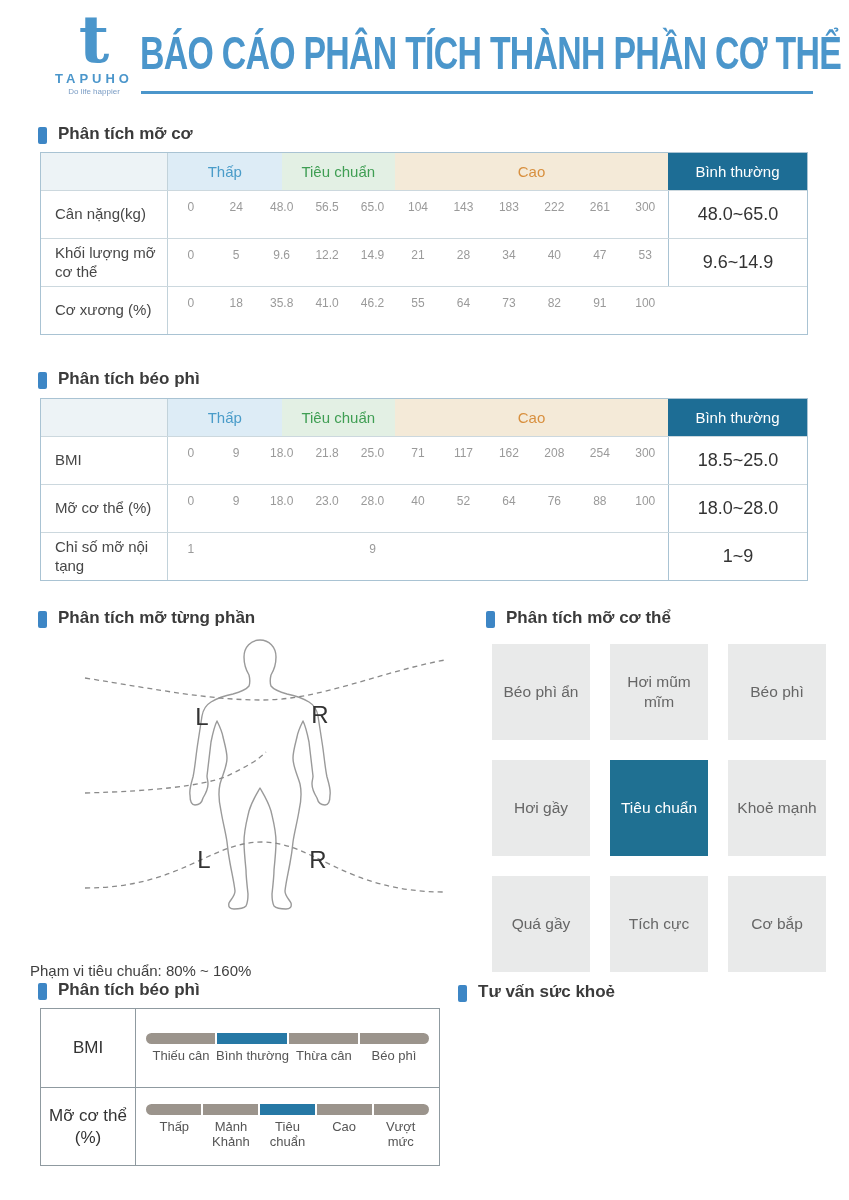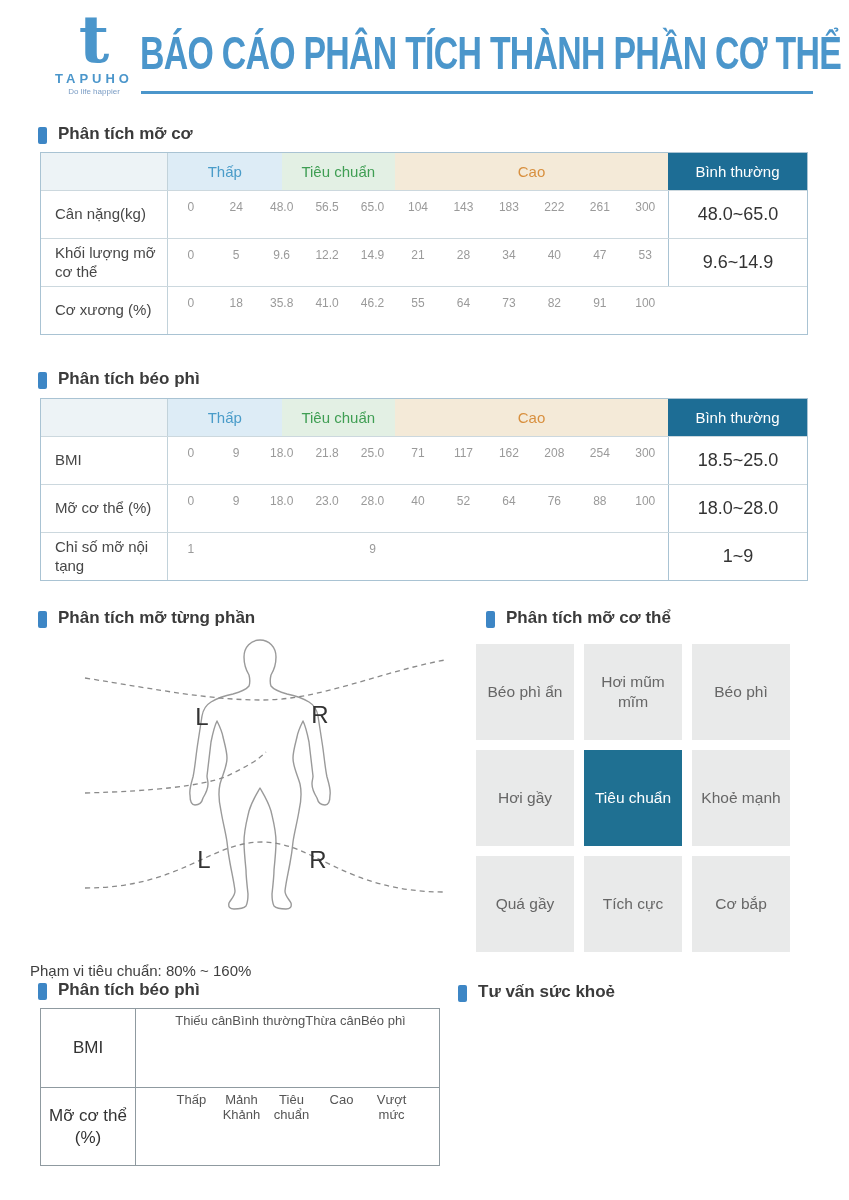--- a/index.html
+++ b/index.html
@@ -51,33 +51,33 @@
   .rt-scale .tick{flex:1;text-align:center;font-size:12px;color:#9a9a9a;}
   .rt-range{border-left:1px solid #a9c3d3;display:flex;align-items:center;justify-content:center;
     font-size:18px;color:#333;}
 
   
   .figure-wrap{position:absolute;left:30px;top:630px;width:440px;height:294px;}
   .figure-caption{position:absolute;left:30px;top:962px;width:440px;text-align:left;
     font-size:15px;color:#3f3f3f;}
 
   
-  .fat-grid{position:absolute;left:476px;top:644px;display:grid;
-    grid-template-columns:repeat(3,98px);grid-auto-rows:96px;gap:10px;}
+  .fat-grid{position:absolute;left:492px;top:644px;display:grid;
+    grid-template-columns:repeat(3,98px);grid-auto-rows:96px;gap:20px;}
   .fat-cell{background:#e9eaea;color:#666;display:flex;align-items:center;justify-content:center;
     text-align:center;font-size:15.5px;line-height:1.3;padding:0 8px;}
   .fat-cell.active{background:var(--active-cell-bg);color:#fff;}
 
   
   .btable{position:absolute;left:40px;top:1008px;width:400px;border:1px solid #8f9aa0;background:#fff;}
   .b-row{display:grid;grid-template-columns:95px 1fr;height:78px;}
   .b-row + .b-row{border-top:1px solid #8f9aa0;}
   .b-label{border-right:1px solid #8f9aa0;display:flex;align-items:center;justify-content:center;
     text-align:center;font-size:17px;color:#333;line-height:1.25;padding:0 6px;}
-  .b-bararea{display:flex;justify-content:center;padding:0 10px;}
+  .b-bararea{display:flex;flex-direction:column;justify-content:center;padding:0 10px;}
   .bar-track{display:flex;height:11px;border-radius:6px;overflow:hidden;gap:2px;background:transparent;}
   .bar-track .seg{flex:1;background:var(--bar-gray);}
   .bar-track .seg.active{background:var(--bar-active);}
   .bar-labels{display:flex;margin-top:5px;}
   .bar-labels .seg-label{flex:1;text-align:center;font-size:13px;color:#555;line-height:1.15;}
   .bar-labels.nowrap .seg-label{white-space:nowrap;}
 
   
   .advice-panel{position:absolute;left:456px;top:1010px;width:354px;height:152px;background:#eef2f2;}
   .score-col{position:absolute;left:8px;top:16px;width:88px;text-align:center;

